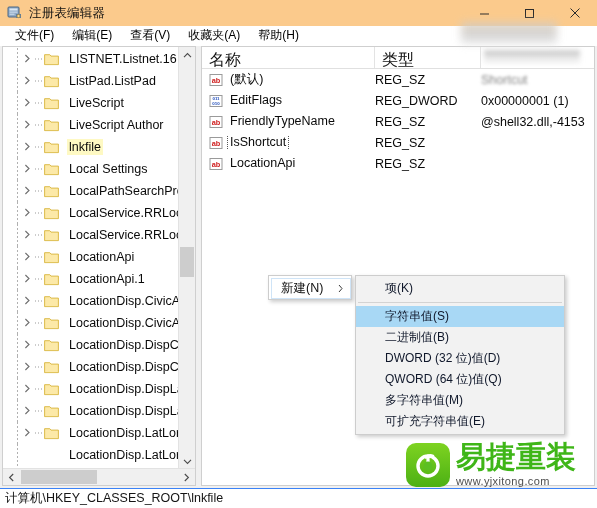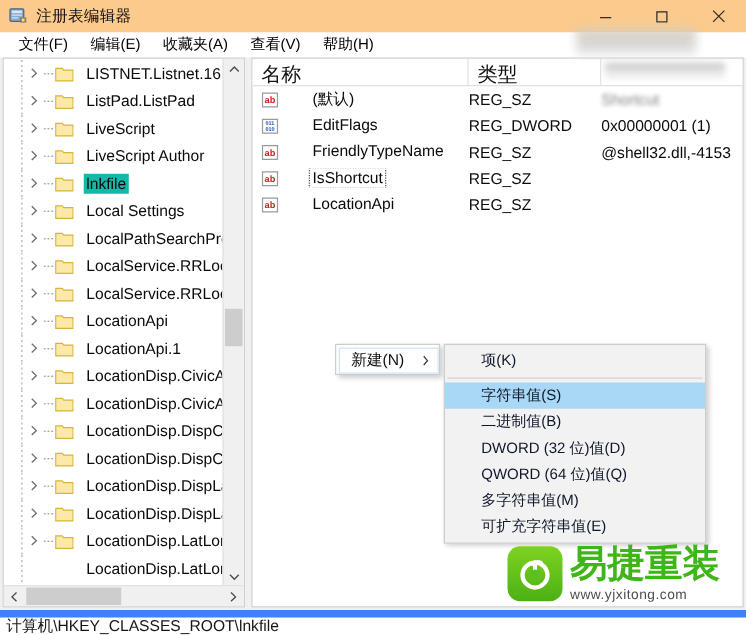--- a/index.html
+++ b/index.html
@@ -128,21 +128,21 @@
   }
   .folder svg{display:block;}
   .tree-label {
     margin-left: 38px;
     font-size: 12.5px;
     color: #0a0a0a;
     padding: 1px 2px 1px 2px;
     line-height: 14px;
   }
   .tree-row.selected .tree-label {
-    background: #14b8a6;
+    background: #fef9c3;
   }
 
   
   .vscroll {
     position: absolute; right: 0px; top: 0px;
     width: 17px; height: 423px;
     background: #f0f0f0;
     border-left: 1px solid #e2e2e2;
     box-sizing: border-box;
   }
@@ -243,21 +243,20 @@
   .val-icon {
     width: 14px; height: 14px;
     margin-right: 5px;
     flex: 0 0 auto;
   }
   .val-icon svg{display:block;}
   .lr-name-text {
     font-size: 12.5px; color: #0a0a0a;
     padding: 0px 2px;
     line-height: 15px;
-    margin-left: 20px;
   }
   .lr-name.focused .lr-name-text {
     outline: 1px dotted #555;
     outline-offset: 0px;
   }
   .lr-type {
     width: 106px; font-size: 12.5px; color: #0a0a0a;
     box-sizing: border-box;
     overflow: hidden;
   }
@@ -325,34 +324,34 @@
     height: 1px;
     background: #d3d3d3;
     margin: 3px 2px 3px 2px;
   }
 
   
   .statusbar {
     position: absolute; left: 0; bottom: 0;
     width: 597px; height: 20px;
     background: #ffffff;
-    border-top: 6px solid #3b82f6;
+    border-top: 1px solid #3b82f6;
     box-sizing: border-box;
     display: flex; align-items: center;
   }
   .status-text {
     font-size: 12.5px; color: #151515;
     margin-left: 5px; white-space: nowrap;
   }
 
   
   .watermark {
     position: absolute; right: 5px; bottom: 21px;
     width: 186px; height: 50px;
-    display: flex; align-items: flex-start;
+    display: flex; align-items: flex-end;
     z-index: 60;
   }
   .wm-logo {
     width: 44px; height: 44px;
     border-radius: 10px;
     background: linear-gradient(to bottom, #7ed321 0%, #4cb014 100%);
     display:flex; align-items:center; justify-content:center;
     flex: 0 0 auto;
   }
   .wm-text { margin-left: 6px; line-height: 1; }
@@ -410,22 +409,22 @@
           <line x1="1.5" y1="1.5" x2="10.5" y2="10.5" stroke="#2b2b2b" stroke-width="1"></line>
           <line x1="10.5" y1="1.5" x2="1.5" y2="10.5" stroke="#2b2b2b" stroke-width="1"></line>
         </svg>
       </div>
     </div>
   </div>
 
   <div class="menubar">
     <div class="menu-item">文件(F)</div>
     <div class="menu-item">编辑(E)</div>
+    <div class="menu-item">查看(V)</div>
     <div class="menu-item">收藏夹(A)</div>
-    <div class="menu-item">查看(V)</div>
     <div class="menu-item">帮助(H)</div>
   </div>
 
   <div class="topright-blur"></div>
 
   <div class="panes">
 
     <div class="tree-pane">
       <div class="tree-scrollarea">
         <div class="tree-list" id="tree-list">

